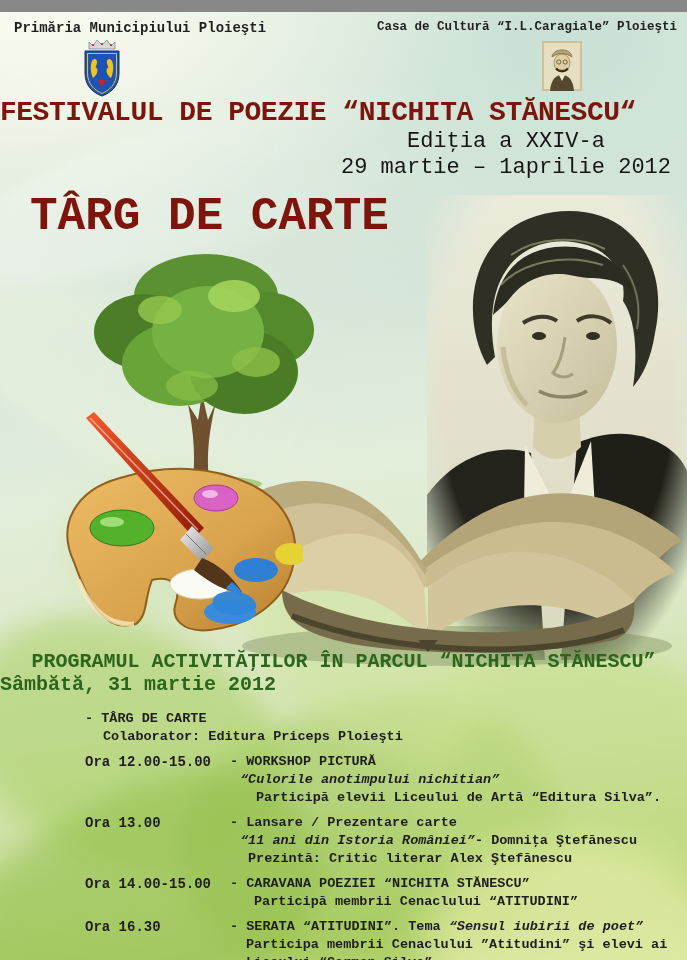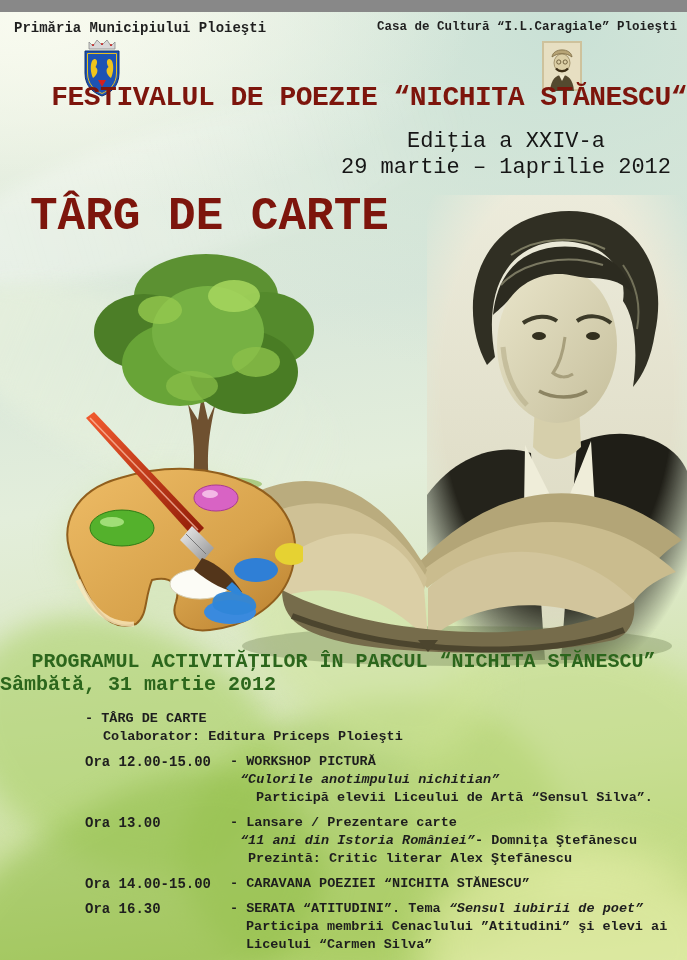--- a/index.html
+++ b/index.html
@@ -20,21 +20,21 @@
   .leaf4{left:-70px;top:790px;width:400px;height:230px;background:#8fbc47;opacity:.5;border-radius:50% 50% 40% 60%;transform:rotate(-30deg);}
   .leaf5{left:420px;top:830px;width:310px;height:210px;background:#e9f0ae;opacity:.65;border-radius:50%;filter:blur(22px);}
   .leaf6{left:230px;top:550px;width:270px;height:170px;background:#cfe49a;opacity:.5;border-radius:60% 40% 50% 50%;transform:rotate(40deg);}
   .leaf7{left:60px;top:460px;width:220px;height:150px;background:#cde2a8;opacity:.4;border-radius:50%;}
 
   .org-left{position:absolute;left:14px;top:8px;font-weight:bold;font-size:14px;color:#1f1f1f;}
   .org-right{position:absolute;right:10px;top:8px;font-weight:bold;font-size:12.5px;color:#1f1f1f;}
   .arms{position:absolute;left:79px;top:25px;width:46px;height:60px;}
   .stamp{position:absolute;left:542px;top:29px;width:40px;height:50px;}
 
-  .title{position:absolute;left:0;top:70px;width:100%;text-align:right;font-weight:bold;font-size:28px;letter-spacing:-0.5px;color:var(--title-red,#7d150c);white-space:nowrap;}
+  .title{position:absolute;left:0;top:85px;width:100%;text-align:left;font-weight:bold;font-size:28px;letter-spacing:-0.5px;color:var(--title-red,#7d150c);white-space:nowrap;}
   .edition{position:absolute;right:16px;top:117px;text-align:center;font-size:22px;line-height:26px;color:#161616;}
   .subtitle{position:absolute;left:30px;top:179px;font-weight:bold;font-size:46px;letter-spacing:0;color:var(--title-red,#7d150c);white-space:nowrap;}
 
   .gfx{position:absolute;}
   .gfx-tree{left:88px;top:232px;width:230px;height:245px;}
   .gfx-portrait{left:427px;top:183px;width:260px;height:465px;}
   .gfx-book{left:222px;top:408px;width:465px;height:255px;}
   .gfx-palette{left:48px;top:400px;width:255px;height:245px;}
 
   .prog-head{position:absolute;left:0;top:638px;width:100%;text-align:center;font-weight:bold;font-size:20px;color:var(--program-green,#2c661c);white-space:nowrap;}
@@ -212,35 +212,36 @@
         <div class="sch-lines">
           <div class="sch-line" style="padding-left: 0px;"><span>- TÂRG DE CARTE</span></div>
           <div class="sch-line" style="padding-left: 18px;"><span>Colaborator: Editura Priceps Ploieşti</span></div>
         </div>
       </div>
       <div class="sch-row">
         <div class="sch-time">Ora 12.00-15.00</div>
         <div class="sch-lines">
           <div class="sch-line" style="padding-left: 0px;"><span>- WORKSHOP PICTURĂ</span></div>
           <div class="sch-line" style="padding-left: 10px;"><span class="it">“Culorile anotimpului nichitian”</span></div>
-          <div class="sch-line" style="padding-left: 26px;"><span>Participă elevii Liceului de Artă “Sensul Silva”.</span></div>
+          <div class="sch-line" style="padding-left: 26px;"><span>Participă elevii Liceului de Artă “Editura Silva”.</span></div>
         </div>
       </div>
       <div class="sch-row">
         <div class="sch-time">Ora 13.00</div>
         <div class="sch-lines">
           <div class="sch-line" style="padding-left: 0px;"><span>- Lansare / Prezentare carte</span></div>
           <div class="sch-line" style="padding-left: 10px;"><span class="it">“11 ani din Istoria României”</span><span>- Domniţa Ştefănescu</span></div>
           <div class="sch-line" style="padding-left: 18px;"><span>Prezintă: Critic literar Alex Ştefănescu</span></div>
         </div>
       </div>
       <div class="sch-row">
         <div class="sch-time">Ora 14.00-15.00</div>
         <div class="sch-lines">
           <div class="sch-line" style="padding-left: 0px;"><span>- CARAVANA POEZIEI “NICHITA STĂNESCU”</span></div>
+          <div class="sch-line" style="padding-left: 24px;"><span>Participă membrii Cenaclului “ATITUDINI”</span></div>
         </div>
       </div>
       <div class="sch-row">
         <div class="sch-time">Ora 16.30</div>
         <div class="sch-lines">
           <div class="sch-line" style="padding-left: 0px;"><span>- SERATA “ATITUDINI”. Tema </span><span class="it">“Sensul iubirii de poet”</span></div>
           <div class="sch-line" style="padding-left: 16px;"><span>Participa membrii Cenaclului ”Atitudini” şi elevi ai</span></div>
           <div class="sch-line" style="padding-left: 16px;"><span>Liceului “Carmen Silva”</span></div>
         </div>
       </div>

